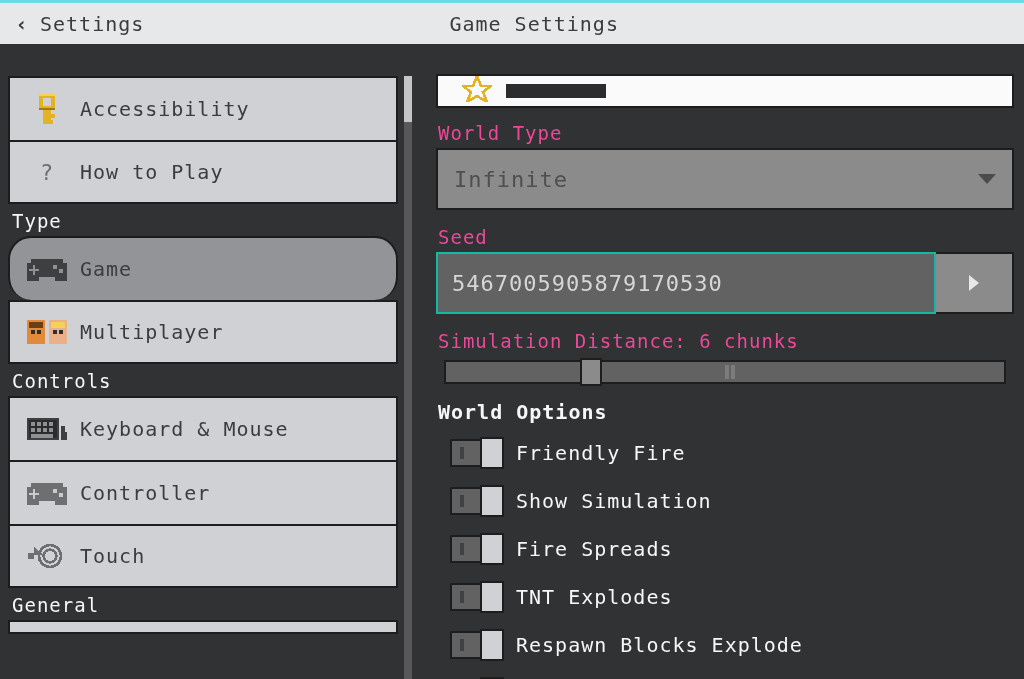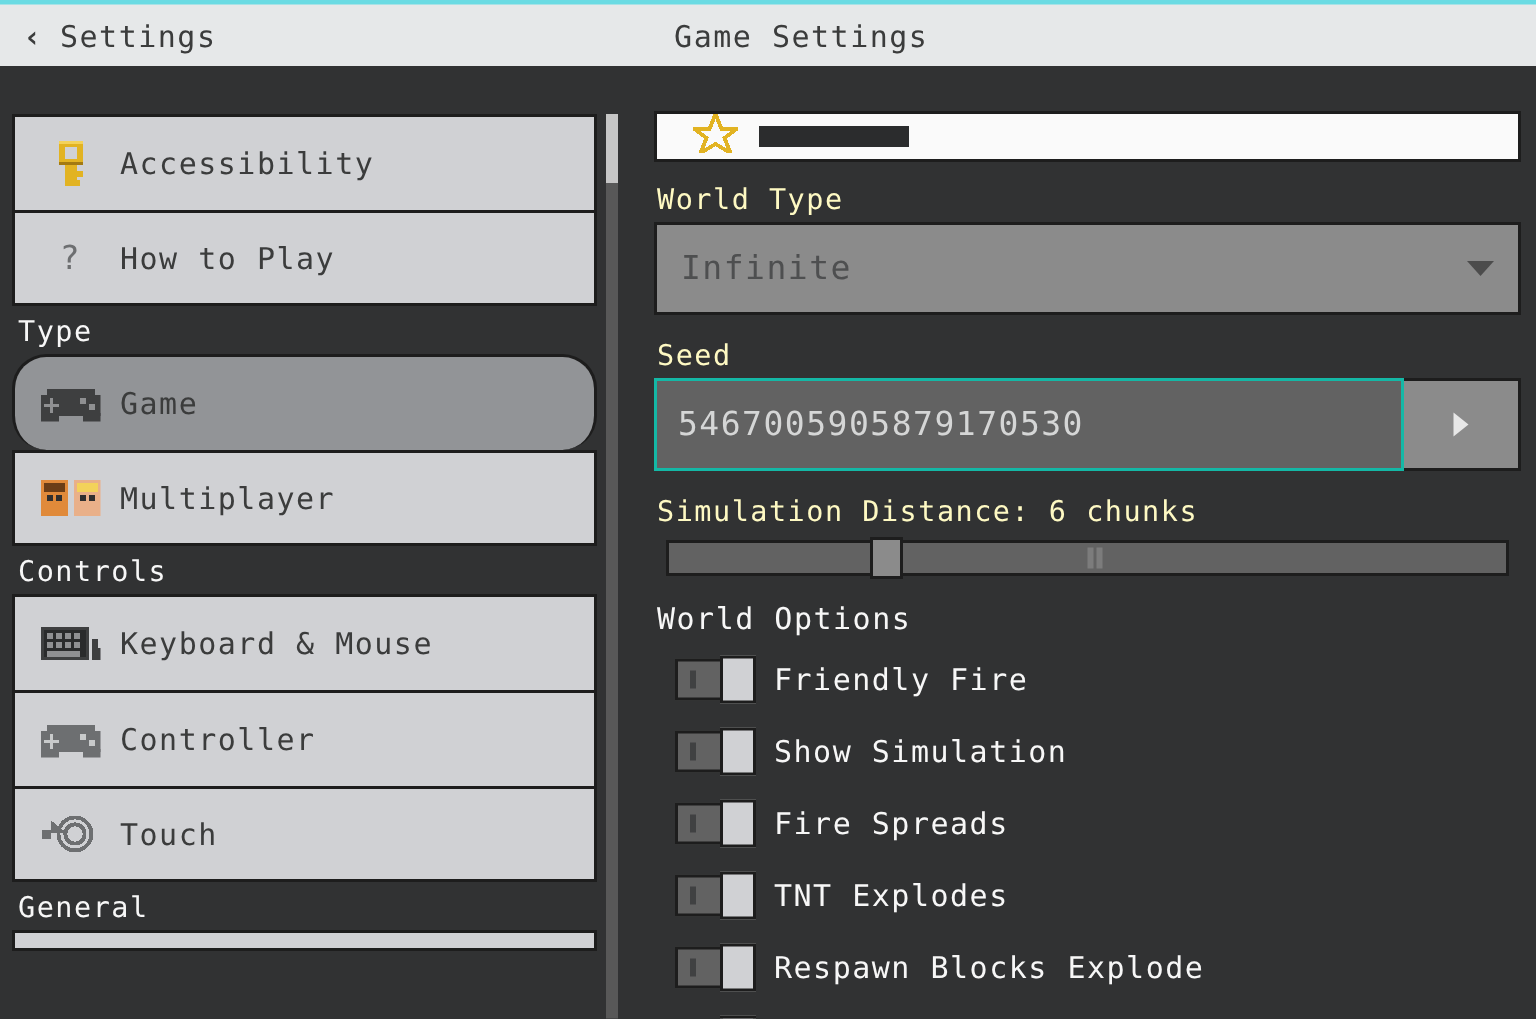--- a/index.html
+++ b/index.html
@@ -69,21 +69,21 @@
     position: relative;
     padding-left: 24px;
     display: flex; align-items: center;
     margin-bottom: 14px;
   }
   .secheader-strip .star { width: 30px; height: 26px; }
   .secheader-strip .obscured {
     height: 14px; width: 100px; background: #2b2c2d;
     margin-left: 14px;
   }
-  .field-label { margin: 6px 0 4px 2px; color: #fef9c3; font-size: 19px; }
+  .field-label { margin: 6px 0 4px 2px; color: #ec4899; font-size: 19px; }
   .dropdown {
     height: 62px;
     background: #8b8b8b;
     border: 2px solid #1d1d1d;
     display: flex; align-items: center;
     padding: 0 16px;
     color: #4e4f50;
     font-size: 22px;
     position: relative;
     margin-bottom: 16px;
@@ -125,21 +125,21 @@
     position: relative;
     margin: 0 8px 16px 8px;
   }
   .slider .tick {
     position: absolute; top: 3px; width: 4px; height: 14px; background: #7c7c7c;
   }
   .slider .thumb {
     position: absolute; top: -4px; width: 22px; height: 28px;
     background: #8b8b8b; border: 2px solid #1d1d1d;
   }
-  .opt-title { margin: 6px 0 10px 2px; }
+  .opt-title { margin: 6px 0 10px 2px; font-weight: bold; }
   .toggle-row { display: flex; align-items: center; height: 38px; margin: 0 0 10px 14px; }
   .toggle {
     width: 52px; height: 28px; background: #626262; border: 2px solid #1d1d1d;
     position: relative; margin-right: 14px;
   }
   .toggle .bar { position: absolute; left: 8px; top: 6px; width: 4px; height: 12px; background: #404142; }
   .toggle .knob {
     position: absolute; top: -4px; right: -4px; width: 24px; height: 32px;
     background: #d0d1d4; border: 2px solid #1d1d1d;
   }

